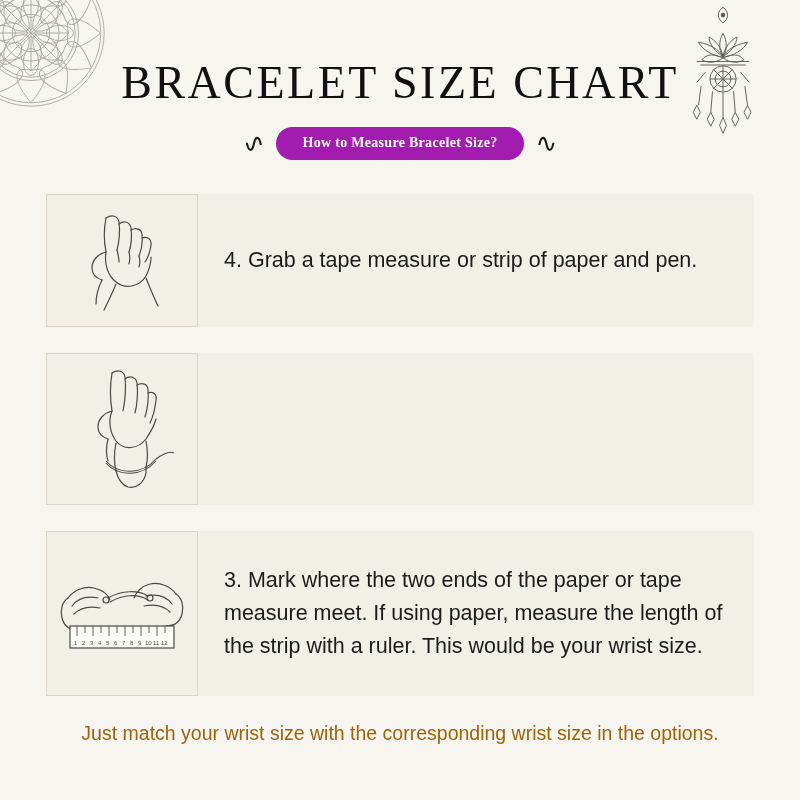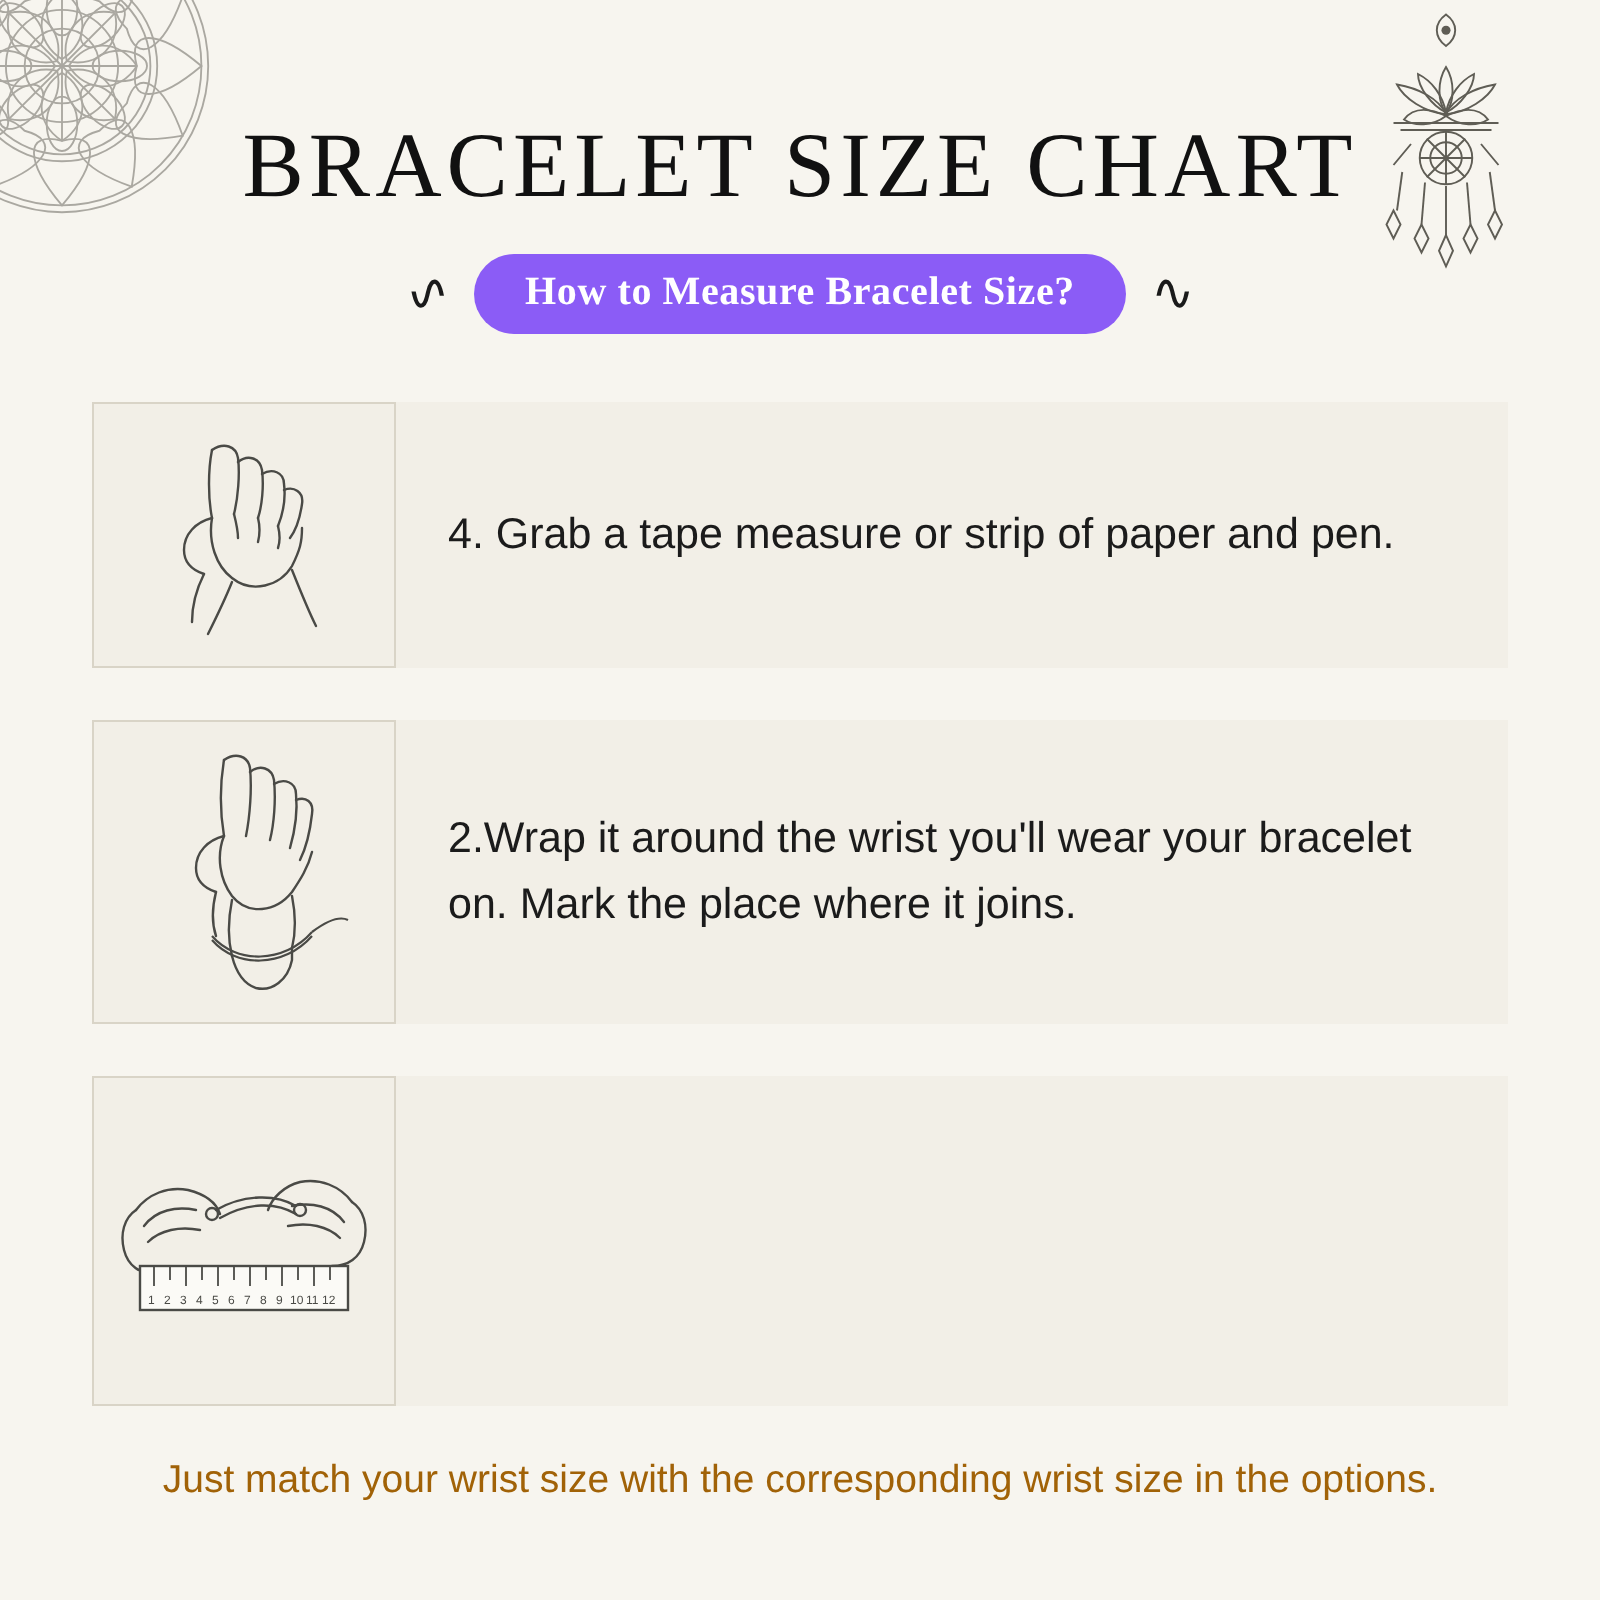--- a/index.html
+++ b/index.html
@@ -58,27 +58,27 @@
   }
   .flourish {
     font-family: "Liberation Serif", serif;
     font-size: 26px;
     color: #1a1a1a;
     line-height: 1;
     display: inline-block;
   }
   .flourish.left  { transform: scaleX(-1); }
   .subtitle-pill {
-    background: #8b5cf6;
+    background: #a21caf;
     color: #fff;
     border-radius: 24px;
     padding: 8px 26px 9px 26px;
     font-family: "Liberation Serif", serif;
     font-weight: bold;
-    font-size: 20px;
+    font-size: 14px;
     letter-spacing: 0.3px;
     white-space: nowrap;
   }
 
   
   .steps {
     margin-top: 34px;
     padding: 0 46px;
   }
   .step {
@@ -255,21 +255,20 @@
           <path d="M54 112 C56 120 60 126 66 128 C74 130 82 124 84 114 L84 108"></path>
           <path d="M46 80 C44 88 44 96 46 102"></path>
         </g>
         <g fill="none" stroke="#4a4a46" stroke-width="1.1">
           <path d="M44 102 C56 116 80 116 94 100"></path>
           <path d="M44 104 C56 118 80 118 94 102"></path>
           <path d="M94 100 C102 94 108 92 112 94"></path>
         </g>
       </svg>
     </div>
-    <div class="step-text">2.Wrap it around the wrist you'll wear your bracelet on. Mark the place where it joins.</div>
   </div>
 
   <div class="step step-3">
     <div class="step-figure">
       <svg width="140" height="120" viewBox="0 0 140 120">
         <g fill="none" stroke="#4a4a46" stroke-width="1.2" stroke-linecap="round">
 
           <path d="M16 44 C22 36 32 32 42 34 C50 36 56 40 58 46"></path>
           <path d="M20 52 C26 44 36 42 46 44"></path>
           <path d="M22 60 C28 54 38 52 48 54"></path>
@@ -312,17 +311,18 @@
             <text x="70" y="91">7</text>
               <text x="78" y="91">8</text>
               <text x="86" y="91">9</text>
             <text x="93" y="91">10</text>
               <text x="101" y="91">11</text>
               <text x="109" y="91">12</text>
           </g>
         </g>
       </svg>
     </div>
+    <div class="step-text">3. Mark where the two ends of the paper or tape measure meet. If using paper, measure the length of the strip with a ruler. This would be your wrist size.</div>
   </div>
 
 </div>
 
 <div class="footer">Just match your wrist size with the corresponding wrist size in the options.</div>
 
 </body></html>

